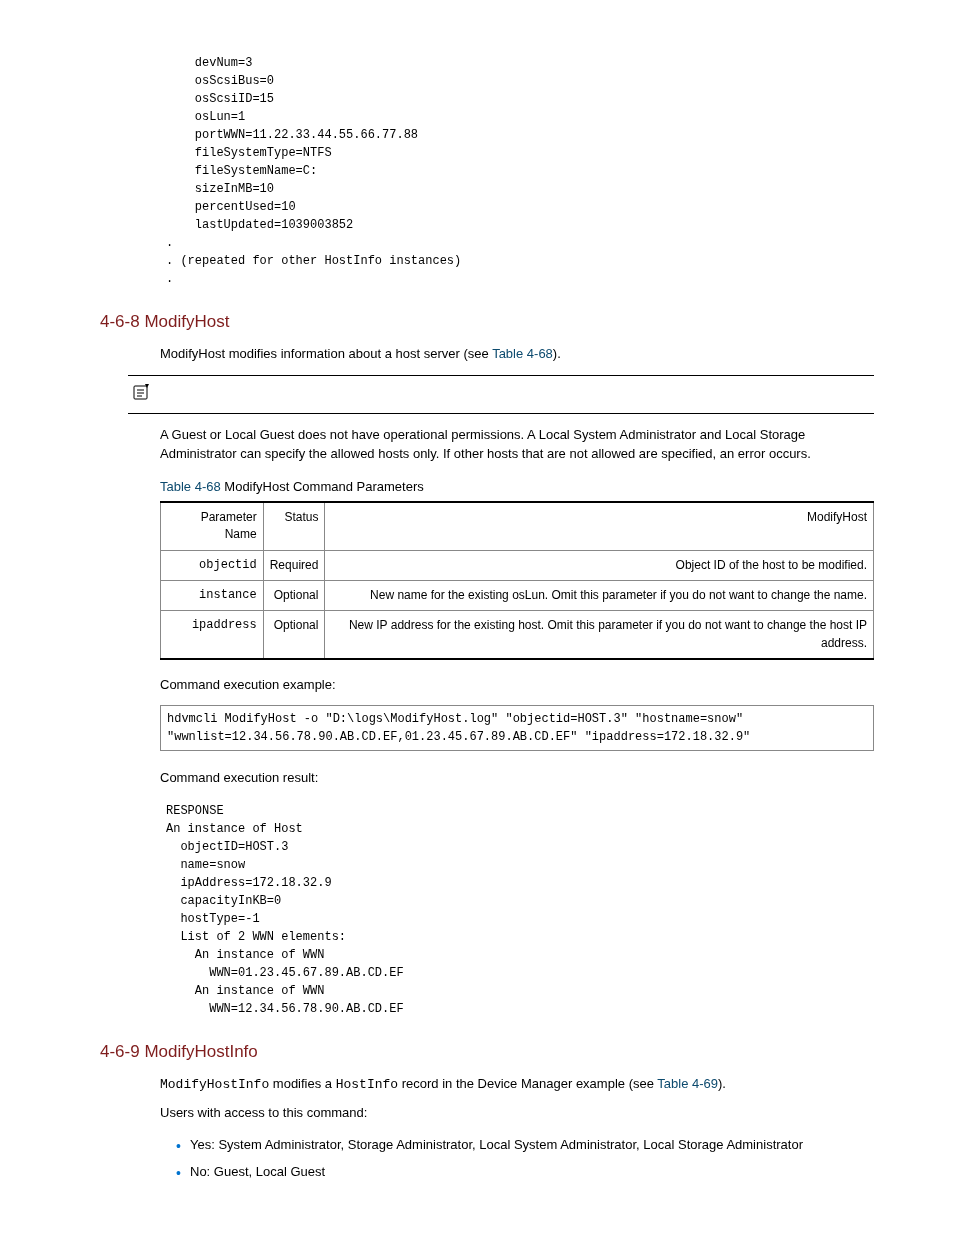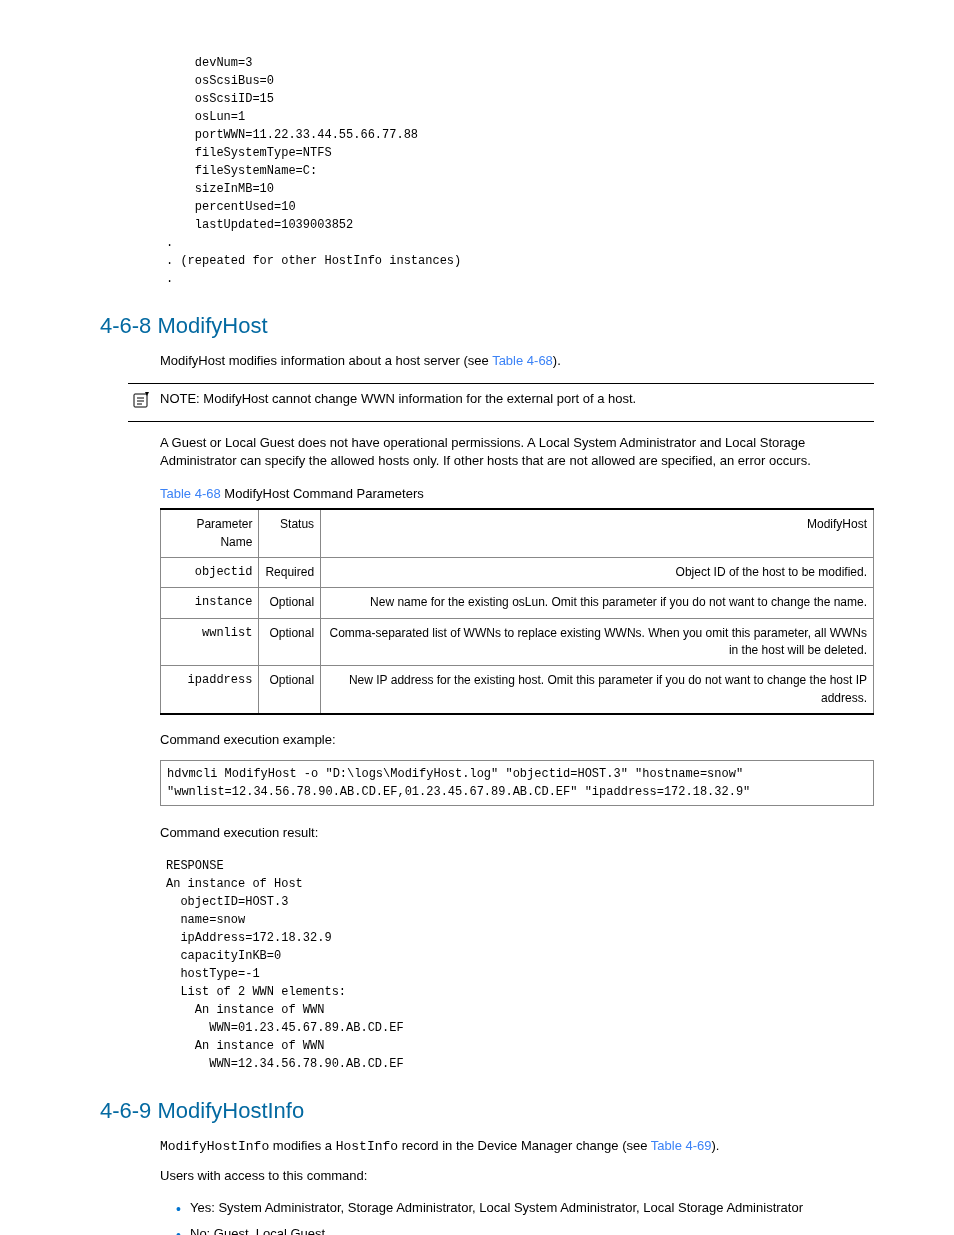--- a/index.html
+++ b/index.html
@@ -16,23 +16,23 @@
     white-space: pre;
     padding: 4px 6px;
     margin-left: 80px;
     margin-bottom: 18px;
     line-height: 1.5;
   }
   .code-block.bordered {
     border: 1px solid #888;
   }
   h2 {
-    color: #0369a1;
+    color: #7f1d1d;
     font-weight: normal;
-    font-size: 22px;
+    font-size: 17px;
     margin: 18px 0 10px 20px;
   }
   .body-text {
     margin-left: 80px;
     margin-bottom: 10px;
   }
   .note-row {
     display: flex;
     align-items: flex-start;
     margin-left: 48px;
@@ -46,21 +46,21 @@
     width: 26px;
     flex: 0 0 26px;
     text-align: center;
     margin-right: 6px;
     margin-top:1px;
   }
   .note-text {
     flex: 1;
   }
   .link {
-    color: #3b82f6;
+    color: #0c4a6e;
   }
   .table-caption {
     margin-left: 80px;
     margin-top: 14px;
     margin-bottom: 4px;
   }
   table.params {
     border-collapse: collapse;
     margin-left: 80px;
     width: calc(100% - 80px);
@@ -129,23 +129,20 @@
 <div class="note-row">
   <div class="note-icon">
     <svg width="20" height="18" viewBox="0 0 20 18">
       <rect x="3" y="3" width="13" height="13" rx="1" fill="none" stroke="#000" stroke-width="1"></rect>
       <line x1="6" y1="7" x2="13" y2="7" stroke="#000" stroke-width="1"></line>
       <line x1="6" y1="10" x2="13" y2="10" stroke="#000" stroke-width="1"></line>
       <line x1="6" y1="13" x2="11" y2="13" stroke="#000" stroke-width="1"></line>
       <path d="M14 1 L18 1 L16 5 Z" fill="#000"></path>
     </svg>
   </div>
-  <div class="note-text">
-    <span>NOTE:</span><span>  ModifyHost cannot change WWN information for the external port of a host.</span>
-  </div>
 </div>
 
 <div class="body-text">A Guest or Local Guest does not have operational permissions. A Local System Administrator and Local Storage Administrator can specify the allowed hosts only. If other hosts that are not allowed are specified, an error occurs.</div>
 
 <div class="table-caption">
   <span class="link">Table 4-68</span><span>  ModifyHost Command Parameters</span>
 </div>
 
 <table class="params">
   <thead>
@@ -158,25 +155,20 @@
   <tbody>
     <tr>
       <td class="mono">objectid</td>
       <td>Required</td>
       <td>Object ID of the host to be modified.</td>
     </tr>
     <tr>
       <td class="mono">instance</td>
       <td>Optional</td>
       <td>New name for the existing osLun. Omit this parameter if you do not want to change the name.</td>
-    </tr>
-    <tr>
-      <td class="mono">wwnlist</td>
-      <td>Optional</td>
-      <td>Comma-separated list of WWNs to replace existing WWNs. When you omit this parameter, all WWNs in the host will be deleted.</td>
     </tr>
     <tr>
       <td class="mono">ipaddress</td>
       <td>Optional</td>
       <td>New IP address for the existing host. Omit this parameter if you do not want to change the host IP address.</td>
     </tr>
   </tbody>
 </table>
 
 <div class="body-text">Command execution example:</div>
@@ -193,21 +185,21 @@
   hostType=-1
   List of 2 WWN elements:
     An instance of WWN
       WWN=01.23.45.67.89.AB.CD.EF
     An instance of WWN
       WWN=12.34.56.78.90.AB.CD.EF</div>
 
 <h2>4-6-9 ModifyHostInfo</h2>
 
 <div class="body-text">
-  <span class="mono-inline">ModifyHostInfo</span><span> modifies a </span><span class="mono-inline">HostInfo</span><span> record in the Device Manager change (see </span><span class="link">Table 4-69</span><span>).</span>
+  <span class="mono-inline">ModifyHostInfo</span><span> modifies a </span><span class="mono-inline">HostInfo</span><span> record in the Device Manager example (see </span><span class="link">Table 4-69</span><span>).</span>
 </div>
 
 <div class="body-text">Users with access to this command:</div>
 
 <ul class="bullets">
   <li>Yes: System Administrator, Storage Administrator, Local System Administrator, Local Storage Administrator</li>
   <li>No: Guest, Local Guest</li>
 </ul>
 
 </body></html>

